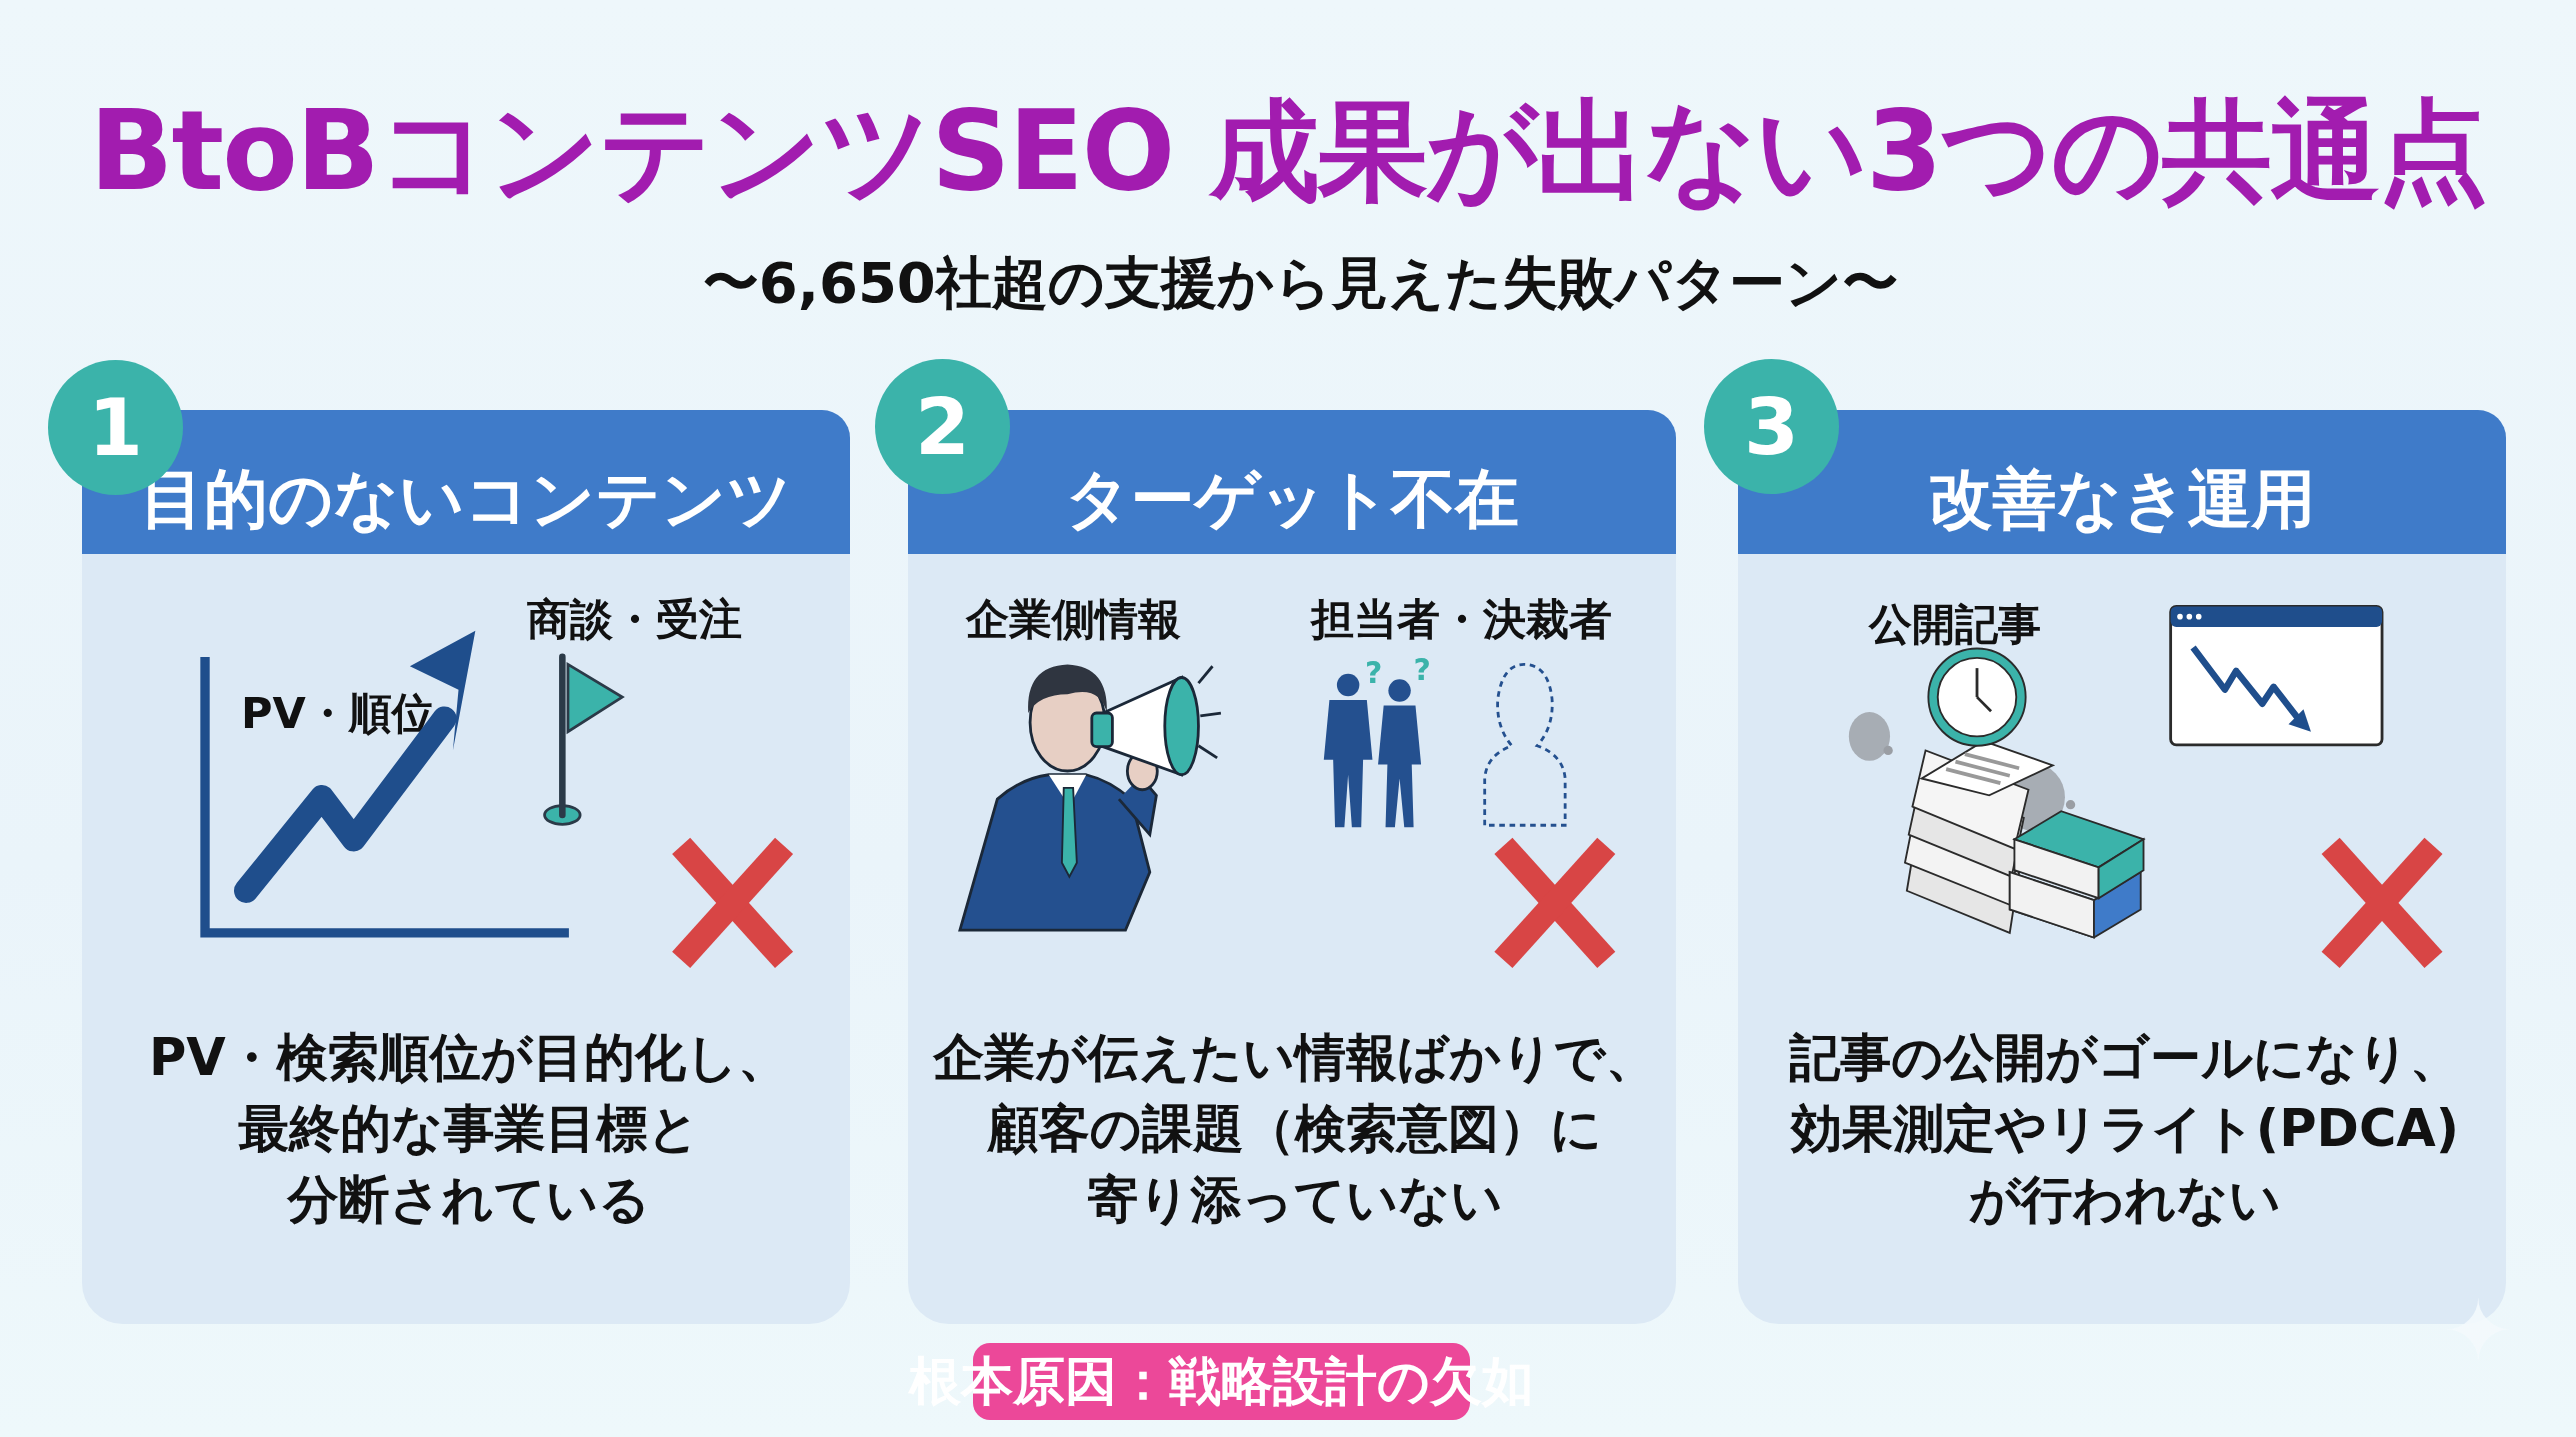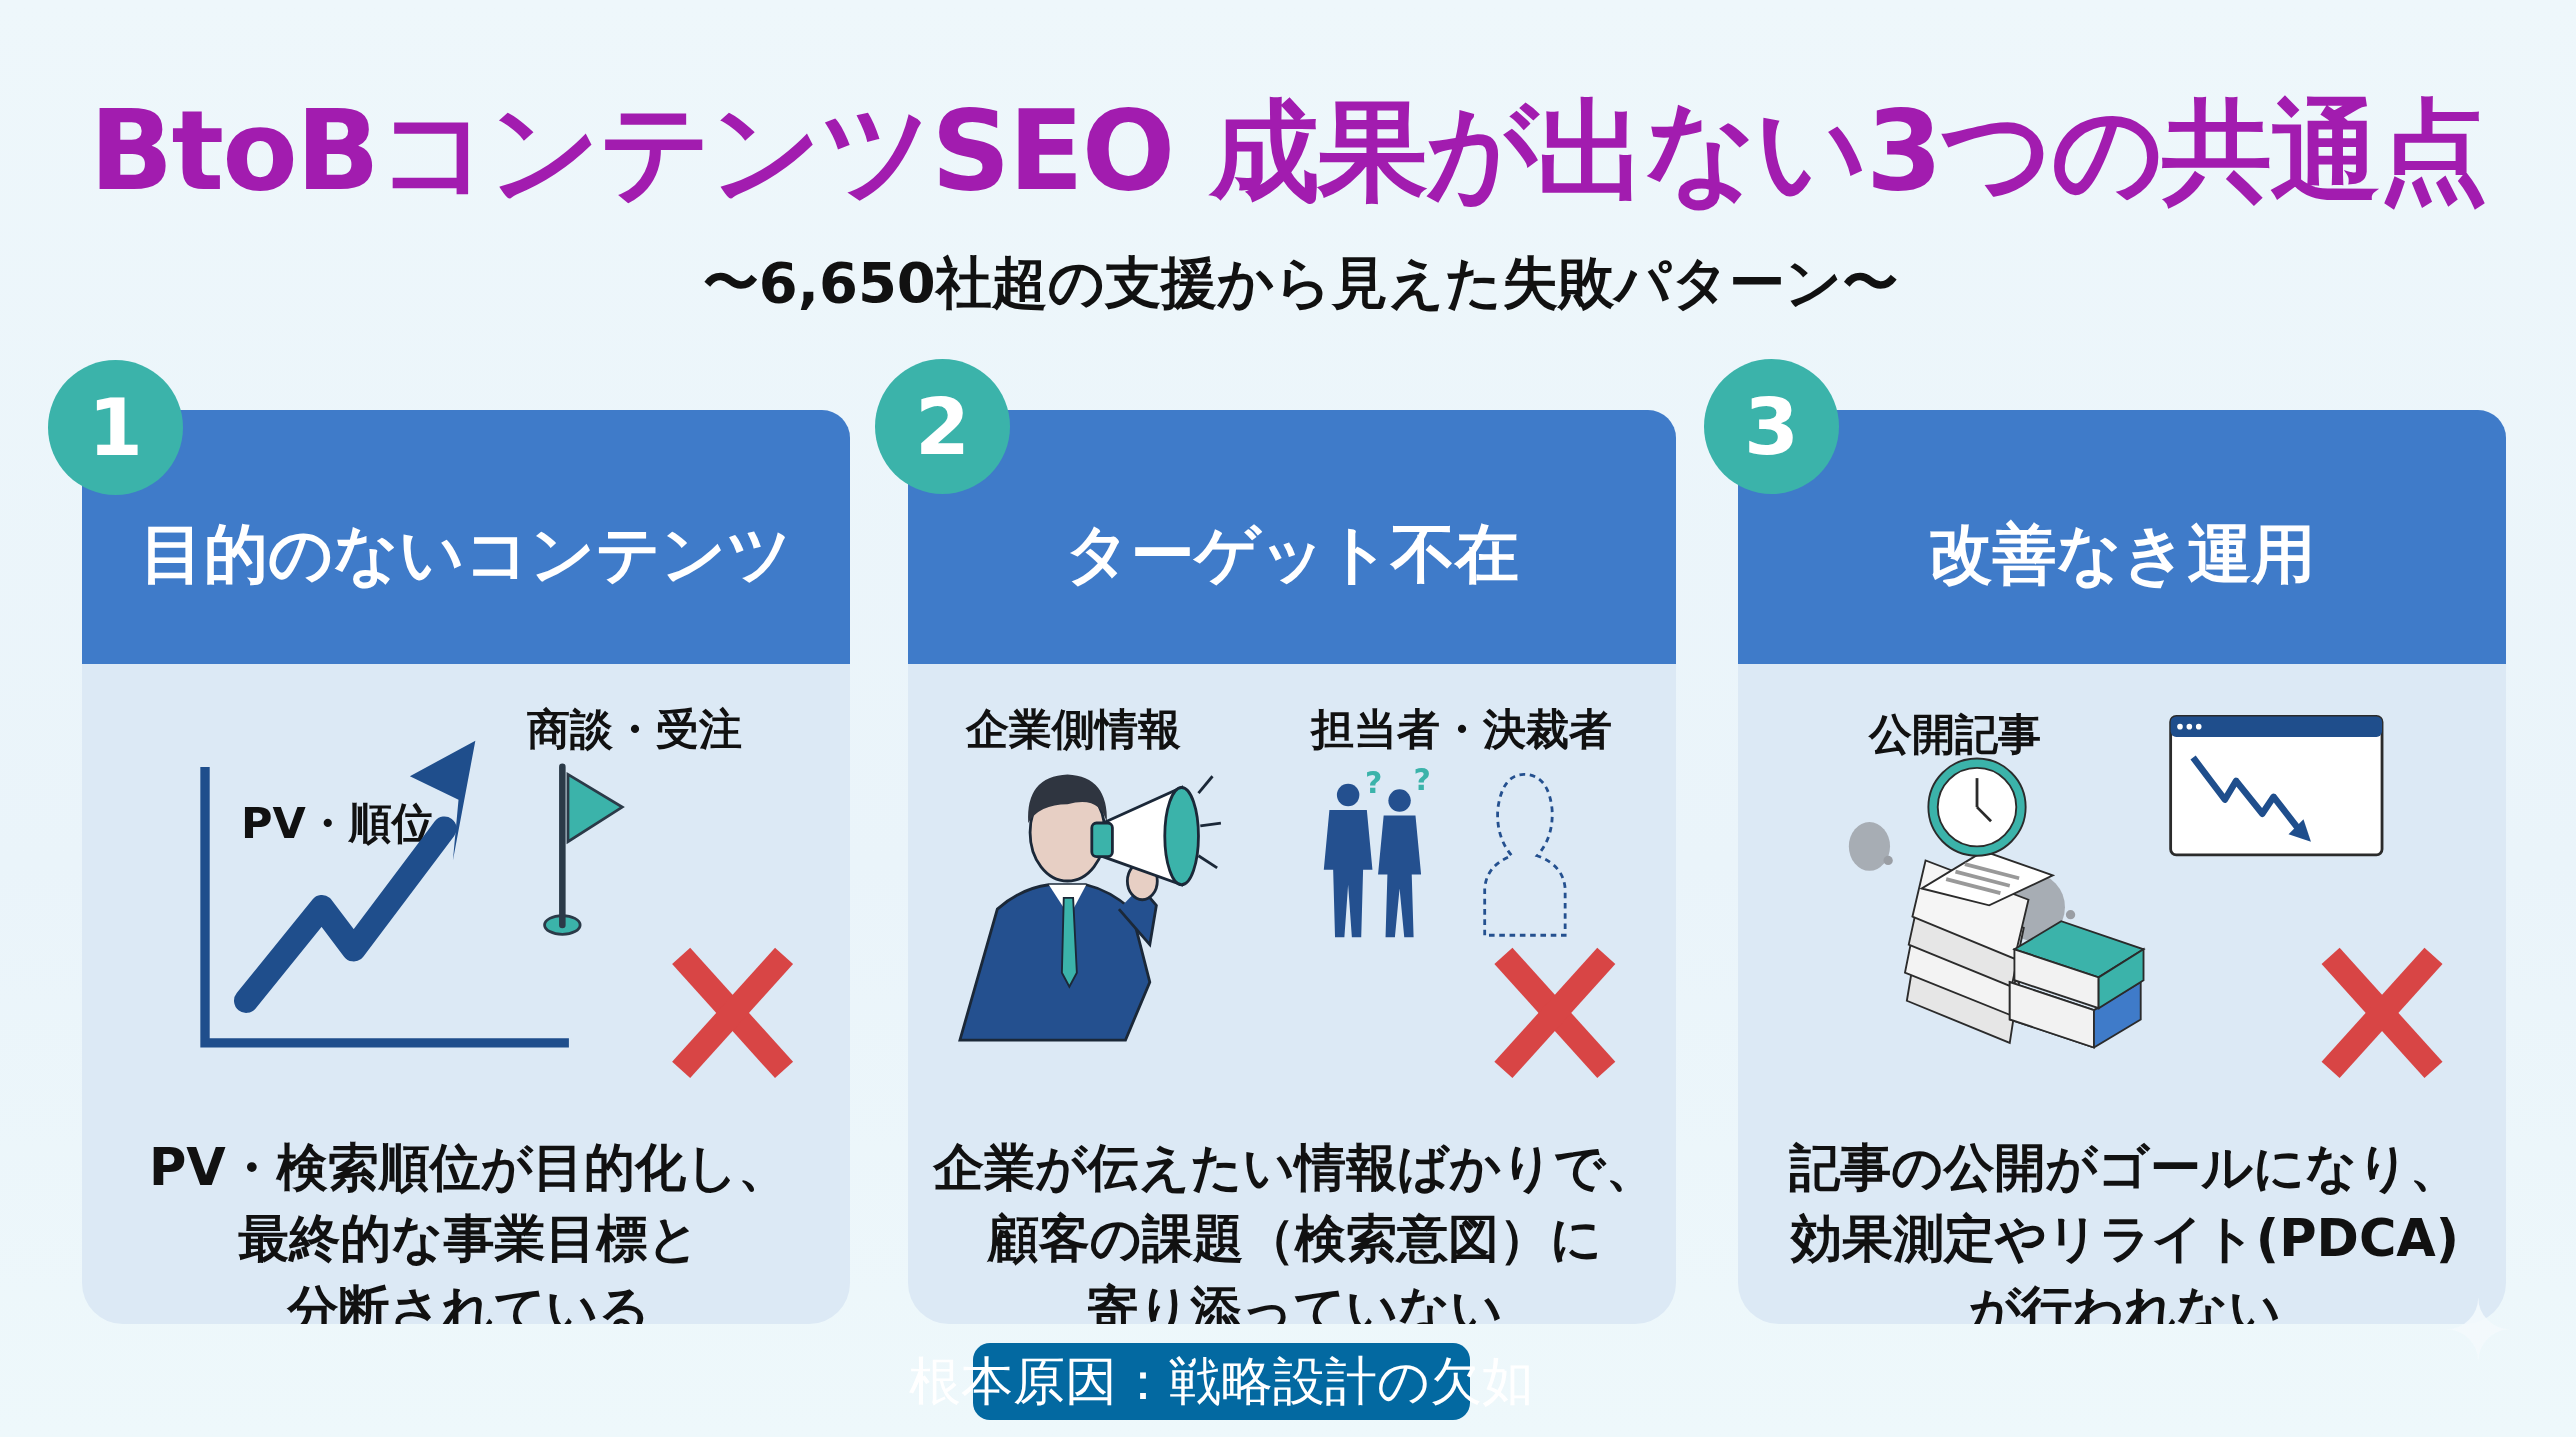--- a/index.html
+++ b/index.html
@@ -16,41 +16,41 @@
   .subtitle {
     position: absolute; left: 0; right: 0; top: 245px; text-align: center;
     font-size: 56px; font-weight: bold; color: #111; line-height: 75px; white-space: nowrap; padding-left: 25px;
   }
   .card {
     position: absolute; top: 410px; width: 768px; height: 914px;
     border-radius: 28px 28px 41px 41px; overflow: hidden;
     background: #dce9f5;
   }
   .card-header {
-    height: 254px; background: #3f7bc9; display: flex; align-items: center; justify-content: center;
+    height: 144px; background: #3f7bc9; display: flex; align-items: center; justify-content: center;
     color: #fff; font-weight: bold; font-size: 64px; white-space: nowrap; padding-top: 35px; box-sizing: border-box;
   }
   .card-body { position: relative; height: 717px; }
   .badge {
     position: absolute; width: 135px; height: 135px; border-radius: 50%;
     background: #3bb3aa; color: #fff; font-weight: bold; font-size: 79px;
     display: flex; align-items: center; justify-content: center; z-index: 5;
   }
   .illus { position: absolute; left: 0; top: 0; width: 768px; height: 449px; }
   .illus-label {
     position: absolute; font-weight: bold; font-size: 43px; color: #111; white-space: nowrap;
   }
   .desc {
     position: absolute; left: 0; right: 0; top: 468px; text-align: center;
     font-size: 51px; font-weight: bold; color: #111; line-height: 71px;
   }
   .desc div { white-space: nowrap; margin-left: 6px; }
   .root-cause {
     position: absolute; left: 973px; top: 1343px; width: 497px; height: 77px;
-    border-radius: 17px; background: #0369a1; color: #fff; font-weight: normal;
+    border-radius: 17px; background: #ec4899; color: #fff; font-weight: bold;
     font-size: 52px; display: flex; align-items: center; justify-content: center; white-space: nowrap;
   }
   .sparkle {
     position: absolute; left: 2443px; top: 1282px; font-size: 84px; color: #f4fafd; opacity: 0.9;
   }
   svg { display: block; }
 </style>
 </head>
 <body>
 

